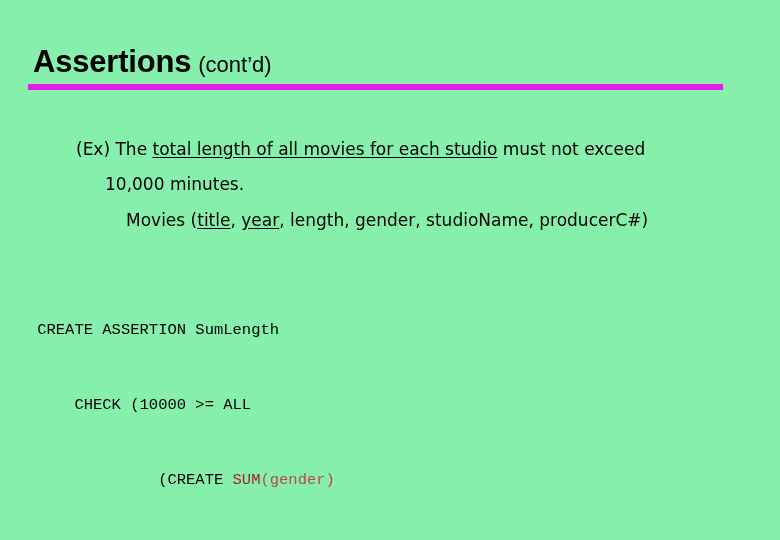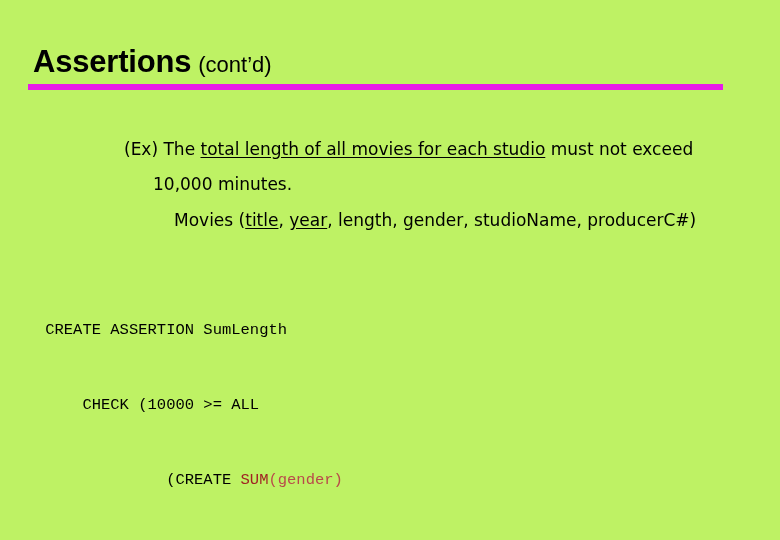--- a/index.html
+++ b/index.html
@@ -12,21 +12,21 @@
     background: #ffffff;
     font-family: "Liberation Sans", sans-serif;
     overflow: hidden;
     position: relative;
   }
 
   .slide {
     position: relative;
     width: 780px;
     height: 540px;
-    background: #bef264;
+    background: #86efac;
   }
 
   
   .title-block {
     position: absolute;
     left: 33px;
     top: 46px;
     white-space: nowrap;
     line-height: 1;
   }
@@ -56,21 +56,20 @@
   }
 
   
   .prose {
     position: absolute;
     font-family: "DejaVu Sans", "Liberation Sans", sans-serif;
     font-size: 17px;
     color: #000000;
     white-space: nowrap;
     line-height: 1.05;
-    margin-left: 48px;
   }
   .p-ex {
     left: 76px;
     top: 141px;
   }
   .p-ex-2 {
     left: 105px;
     top: 176px;
   }
   .p-schema {
@@ -90,21 +89,20 @@
     width: 780px;
     font-family: "Liberation Mono", "DejaVu Sans Mono", monospace;
     font-size: 15.5px;
     color: #000000;
     line-height: 25px;
     white-space: pre;
   }
   .code-line {
     display: block;
     white-space: pre;
-    padding-left: 8px;
   }
   .kw-sum {
     color: #a02323;
     font-weight: normal;
   }
   .arg-red {
     color: #b94a4a;
   }
 
   

